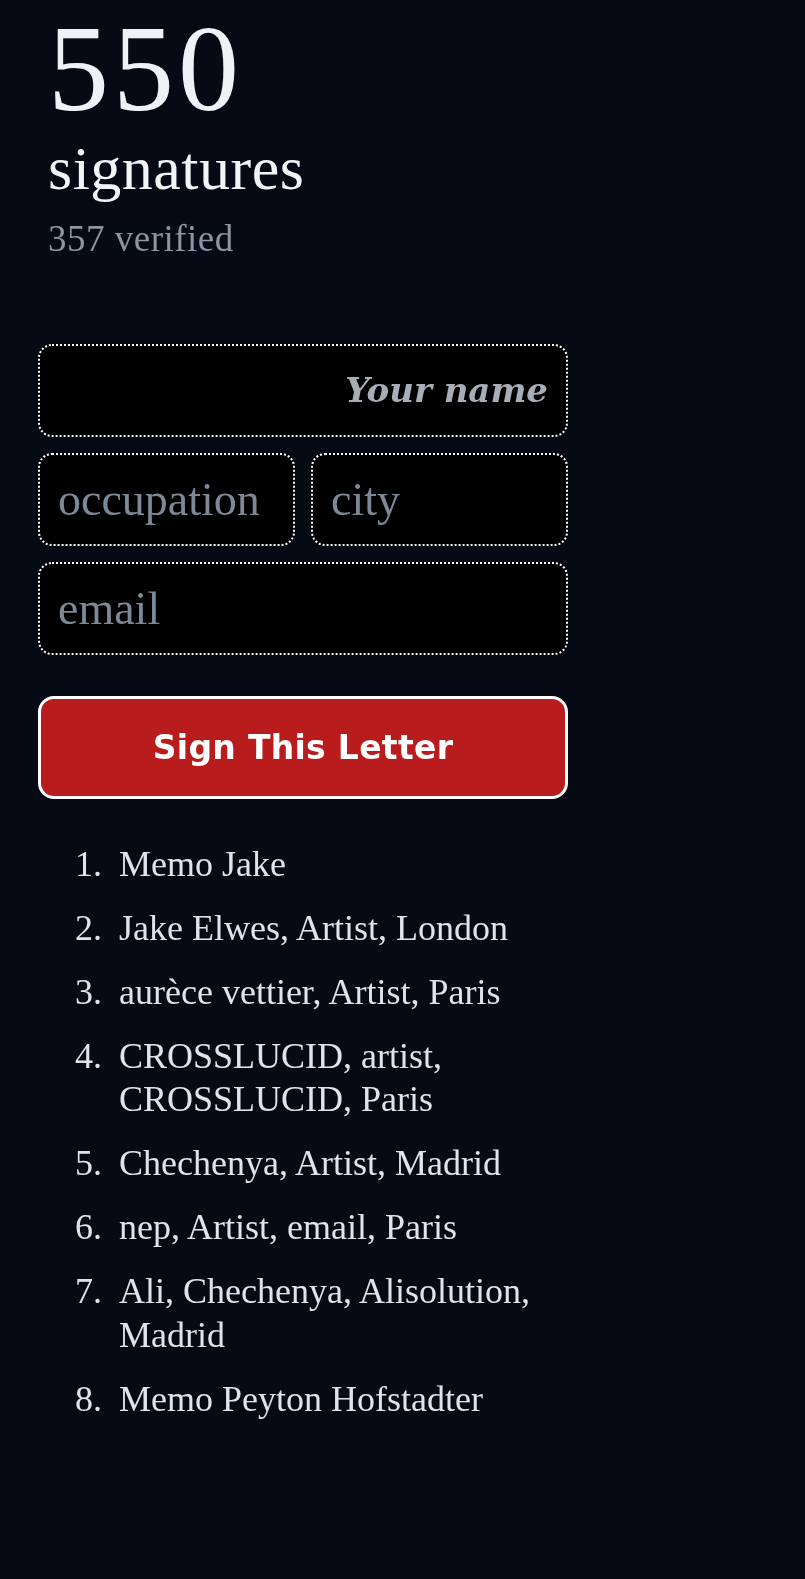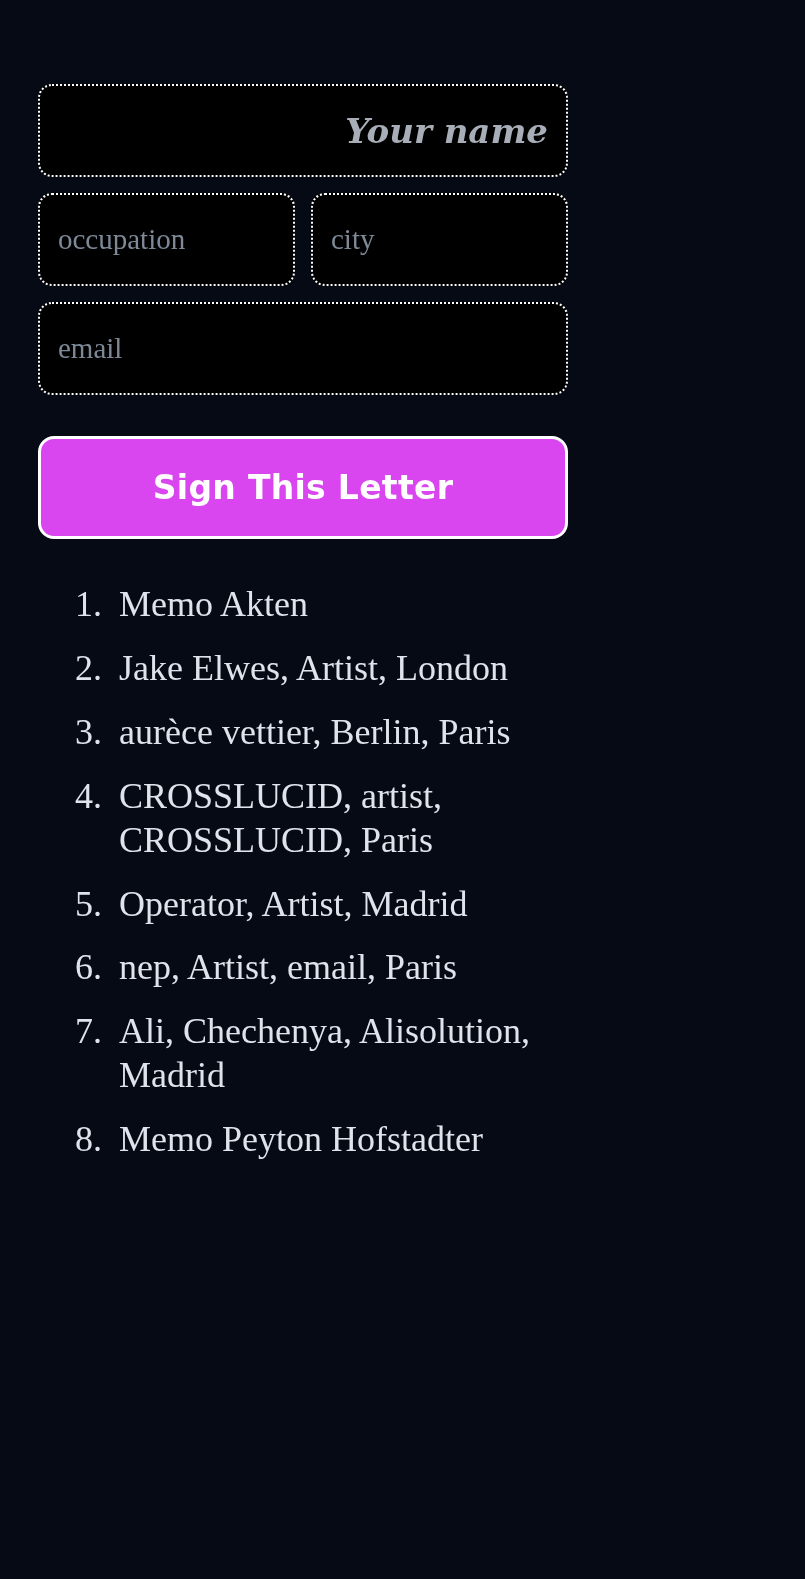--- a/index.html
+++ b/index.html
@@ -69,21 +69,21 @@
   .field {
     box-sizing: border-box;
     display: block;
     width: 530px;
     height: 93px;
     background: #000000;
     border: 2px dotted #ffffff;
     border-radius: 14px;
     color: #858f9e;
     font-family: "Liberation Serif", "DejaVu Serif", serif;
-    font-size: 29px;
+    font-size: 46px;
     padding: 0 18px;
     outline: none;
     margin-bottom: 16px;
   }
   .field::placeholder {
     color: #7e8998;
     opacity: 1;
   }
   .field.name {
     font-family: "DejaVu Serif", "Liberation Serif", serif;
@@ -101,21 +101,21 @@
   .field.half {
     width: 257px;
   }
 
   .submit {
     box-sizing: border-box;
     display: block;
     width: 530px;
     height: 103px;
     margin-top: 41px;
-    background: #d946ef;
+    background: #b91c1c;
     border: 3px solid #ffffff;
     border-radius: 16px;
     color: #ffffff;
     font-family: "DejaVu Sans", "Liberation Sans", sans-serif;
     font-size: 33px;
     font-weight: 700;
     letter-spacing: 0.3px;
     cursor: pointer;
   }
 
@@ -143,40 +143,45 @@
     left: 0;
     top: 0;
     color: #dfe4ec;
   }
 </style>
 </head>
 <body>
 
 <div class="page">
 
+  <div class="header">
+    <div class="count">550</div>
+    <div class="count-word">signatures</div>
+    <div class="verified">357 verified</div>
+  </div>
 
   <div class="form">
 
     <input class="field name" type="text" placeholder="Your name" style="">
 
     <div class="field-row">
       <input class="field half" type="text" placeholder="occupation" style="">
       <input class="field half" type="text" placeholder="city" style="">
     </div>
 
 
     <input class="field" type="email" placeholder="email" style="">
 
     <button class="submit">Sign This Letter</button>
   </div>
 
   <ol class="sig-list">
-    <li class="sig-item">Memo Akten</li>
+    <li class="sig-item">Memo Jake</li>
     <li class="sig-item">Jake Elwes, Artist, London</li>
-    <li class="sig-item">aurèce vettier, Berlin, Paris</li>
+    <li class="sig-item">aurèce vettier, Artist, Paris</li>
     <li class="sig-item">CROSSLUCID, artist, CROSSLUCID, Paris</li>
-    <li class="sig-item">Operator, Artist, Madrid</li>
+    <li class="sig-item">Chechenya, Artist, Madrid</li>
     <li class="sig-item">nep, Artist, email, Paris</li>
     <li class="sig-item">Ali, Chechenya, Alisolution, Madrid</li>
     <li class="sig-item">Memo Peyton Hofstadter</li>
   </ol>
 
 </div>
 
 </body></html>

